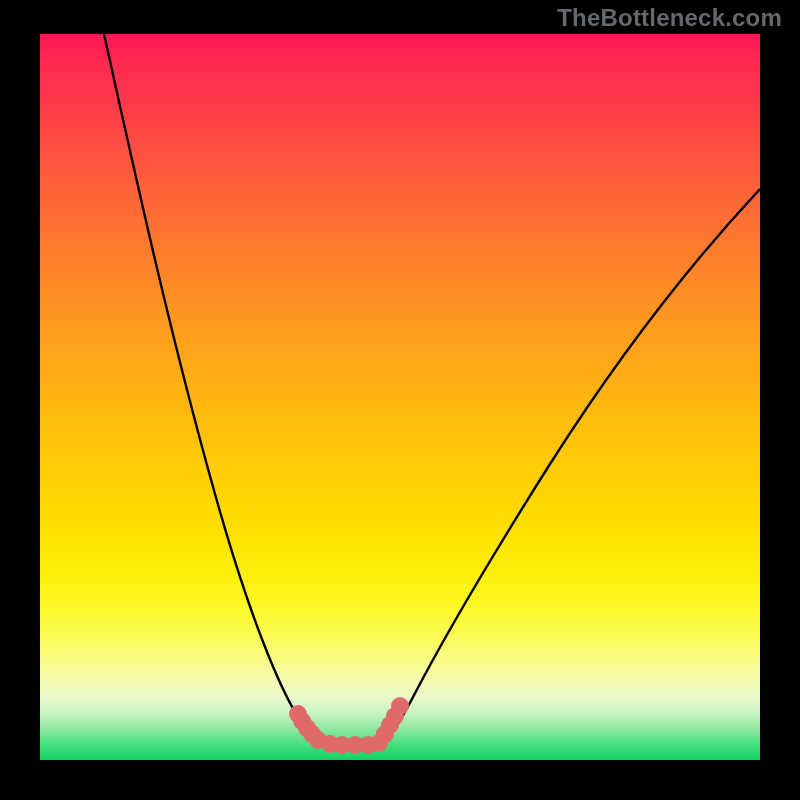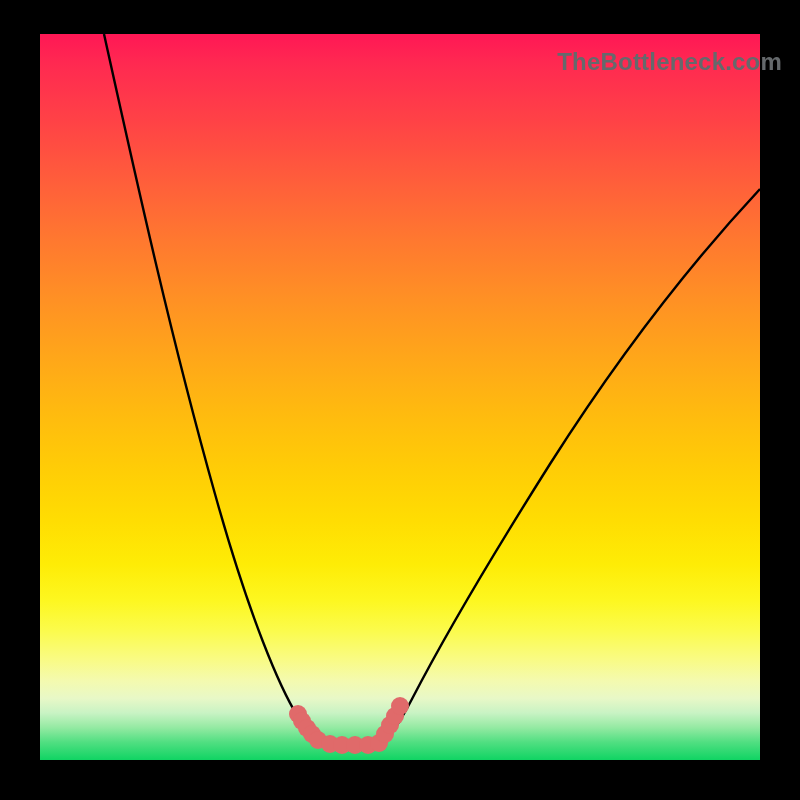--- a/index.html
+++ b/index.html
@@ -19,21 +19,20 @@
   .watermark {
     position: absolute;
     top: 4px;
     right: 18px;
     font-family: Arial, Helvetica, sans-serif;
     font-size: 24px;
     font-weight: 600;
     color: #65696c;
     letter-spacing: 0.2px;
     z-index: 10;
-    margin-top: 44px;
   }
   .plot-area {
     position: absolute;
     left: 40px;
     top: 34px;
     width: 720px;
     height: 726px;
   }
   .gradient-bg {
     position: absolute;

